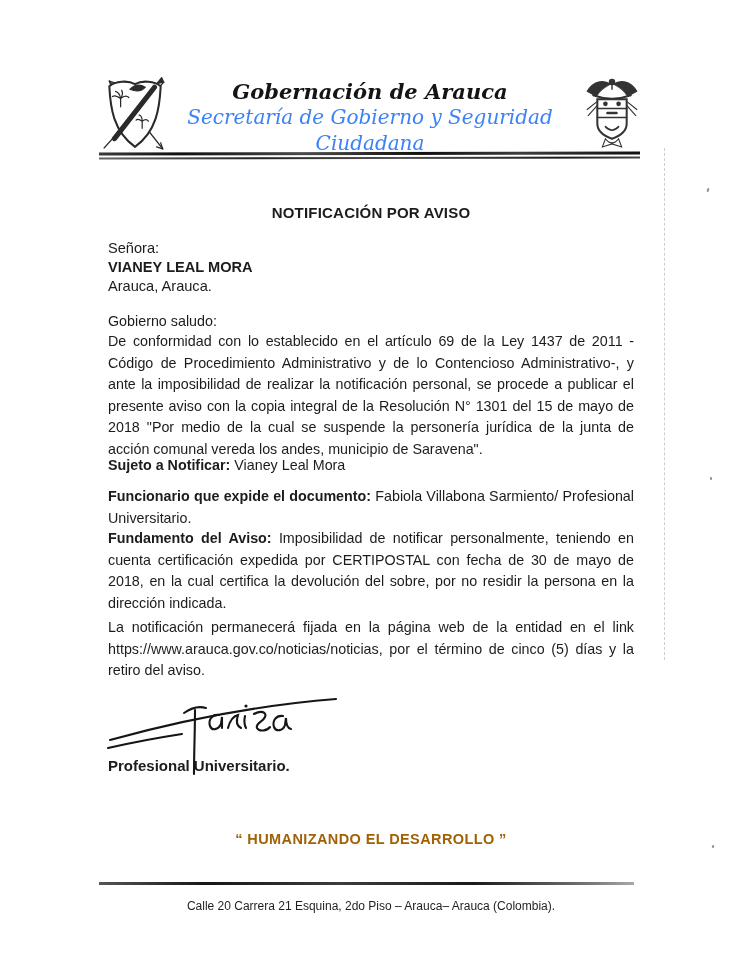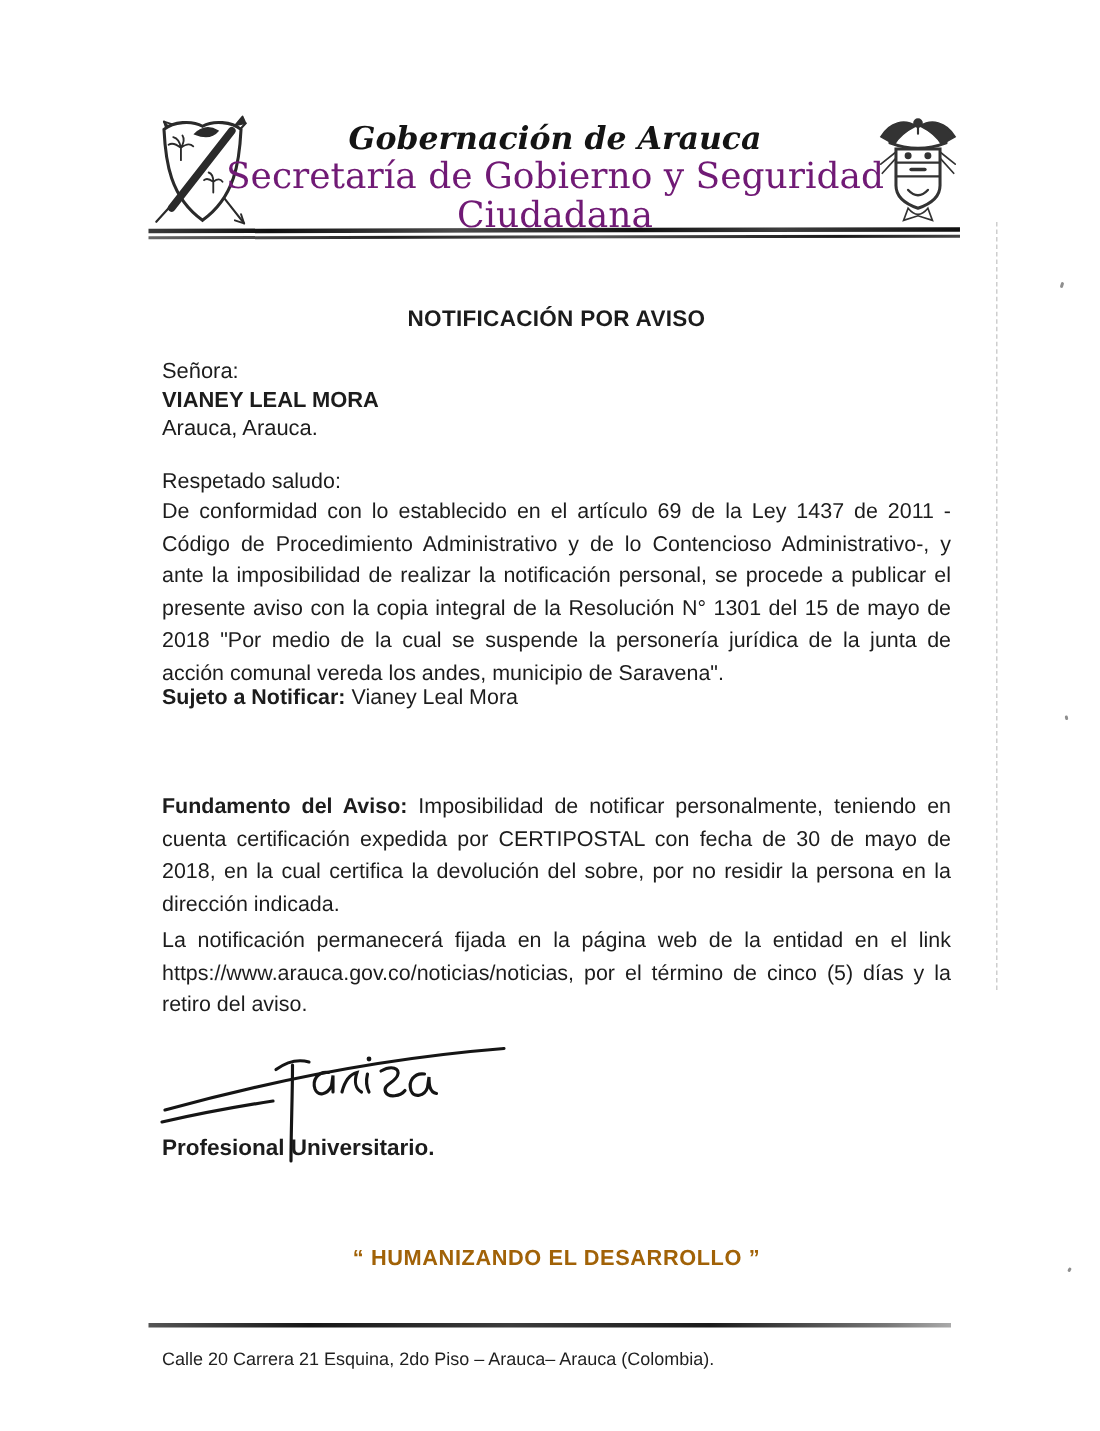--- a/index.html
+++ b/index.html
@@ -9,22 +9,22 @@
   }
   .abs{position:absolute;}
 
   
   .org-block{left:150px;top:80px;width:440px;text-align:center;}
   .org1{
     font-family:"DejaVu Serif","Liberation Serif",serif;font-style:italic;font-weight:700;
     font-size:21px;line-height:24px;color:#141414;
   }
   .org2{
-    font-family:"DejaVu Serif","Liberation Serif",serif;font-weight:500;
-    font-size:24px;line-height:26px;color:#701a75;
+    font-family:"DejaVu Serif","Liberation Serif",serif;font-style:italic;font-weight:500;
+    font-size:20px;line-height:26px;color:#3b82f6;
   }
   .emblem-left{left:101px;top:77px;width:68px;height:76px;}
   .emblem-right{left:583px;top:75px;width:58px;height:78px;}
 
   .rule-top{
     left:99px;top:152px;width:541px;height:7px;
     background:
       linear-gradient(to right,#3a3a3a 0%,#0f0f0f 15%,#4a4a4a 38%,#101010 60%,#3d3d3d 78%,#101010 100%) top/100% 3px no-repeat,
       linear-gradient(to right,#666 0%,#222 30%,#555 55%,#1a1a1a 85%,#444 100%) bottom/100% 2px no-repeat;
     transform:rotate(-0.12deg);
@@ -50,21 +50,21 @@
   .sig-svg{left:98px;top:690px;}
   .sig-name{top:737px;font-weight:bold;font-size:15px;line-height:19px;letter-spacing:.2px;}
   .sig-role{top:756px;font-weight:bold;font-size:15px;line-height:19px;}
 
   
   .slogan{top:831px;text-align:center;font-weight:bold;font-size:14.5px;letter-spacing:.4px;color:#a16207;}
   .rule-bottom{
     left:99px;top:882px;width:535px;height:3px;
     background:linear-gradient(to right,#555 0%,#161616 20%,#3c3c3c 45%,#1a1a1a 70%,#777 92%,#aaa 100%);
   }
-  .footer-line{left:108px;width:526px;font-size:12px;line-height:15px;color:#1f1f1f;}
+  .footer-line{left:108px;width:526px;text-align:center;font-size:12px;line-height:15px;color:#1f1f1f;}
   .addr{top:899px;}
   .mail{top:914px;}
 
   
   .scan-vline{left:664px;top:148px;height:512px;width:0;border-left:1px dashed #c6c6c6;opacity:.85;}
   .speck{background:#8f8f8f;border-radius:1px;}
   .speck1{left:707px;top:188px;width:2px;height:4px;transform:rotate(18deg);}
   .speck2{left:710px;top:477px;width:2px;height:3px;transform:rotate(-12deg);}
   .speck3{left:712px;top:845px;width:2px;height:3px;transform:rotate(25deg);}
 </style>
@@ -122,35 +122,41 @@
   <div class="abs col doc-title">NOTIFICACIÓN POR AVISO</div>
 
   <div class="abs col recipient">
     <div class="line l">Señora:</div>
     <div class="line l b">VIANEY LEAL MORA</div>
     <div class="line l">Arauca, Arauca.</div>
   </div>
 
   <style>.greeting{}</style>
 
-  <div class="abs col greeting line l">Respetado saludo:</div>
+  <div class="abs col greeting line l">Gobierno saludo:</div>
 
   <div class="abs col p1">
     <div class="line j">De conformidad con lo establecido en el artículo 69 de la Ley 1437 de 2011 -</div>
     <div class="line j">Código de Procedimiento Administrativo y de lo Contencioso Administrativo-, y</div>
     <div class="line j">ante la imposibilidad de realizar la notificación personal, se procede a publicar el</div>
     <div class="line j">presente aviso con la copia integral de la Resolución N° 1301 del 15 de mayo de</div>
     <div class="line j">2018 "Por medio de la cual se suspende la personería jurídica de la junta de</div>
     <div class="line l">acción comunal vereda los andes, municipio de Saravena".</div>
   </div>
 
   <div class="abs col sujeto line l">
     <span class="b">Sujeto a Notificar:</span><span> Vianey Leal Mora</span>
   </div>
 
+  <div class="abs col funcionario">
+    <div class="line j">
+      <span class="b">Funcionario que expide el documento:</span><span> Fabiola Villabona Sarmiento/ Profesional</span>
+    </div>
+    <div class="line l">Universitario.</div>
+  </div>
 
   <div class="abs col fundamento">
     <div class="line j">
       <span class="b">Fundamento del Aviso:</span><span> Imposibilidad de notificar personalmente, teniendo en</span>
     </div>
     <div class="line j">cuenta certificación expedida por CERTIPOSTAL con fecha de 30 de mayo de</div>
     <div class="line j">2018, en la cual certifica la devolución del sobre, por no residir la persona en la</div>
     <div class="line l">dirección indicada.</div>
   </div>
 

